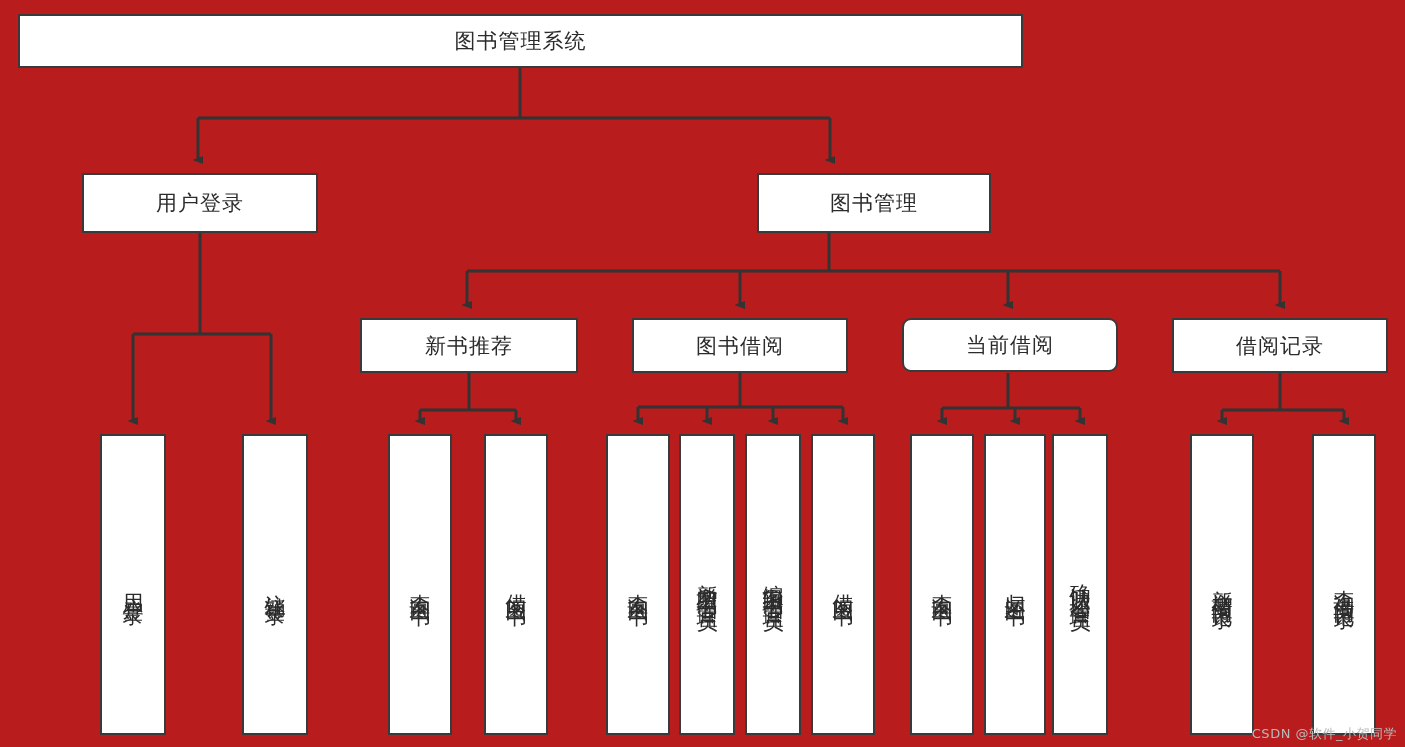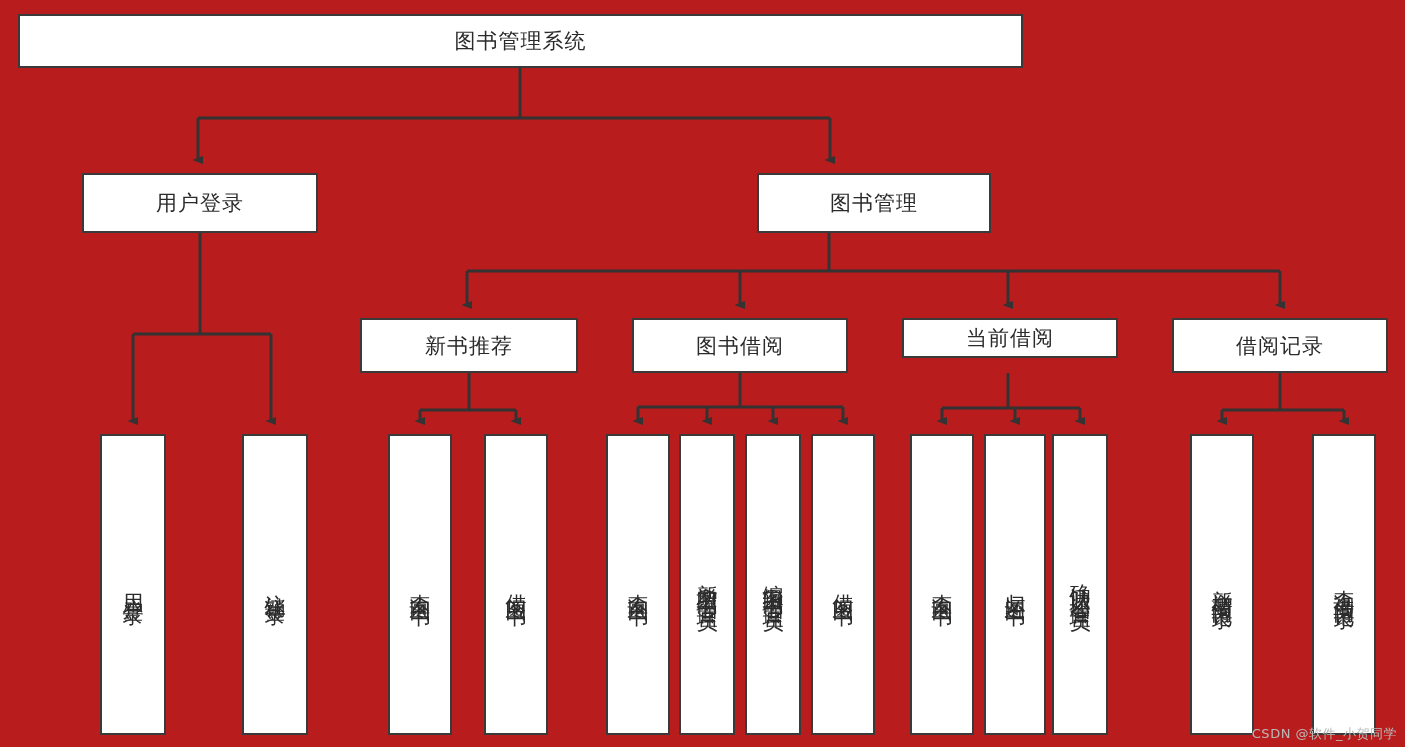--- a/index.html
+++ b/index.html
@@ -133,21 +133,21 @@
   <div class="node horiz" style="left:712px; top:173px; width:234px; height:60px;margin-left:45px;">
     <span class="lbl">图书管理</span>
   </div>
 
   <div class="node horiz" style="left:632px; top:318px; width:216px; height:55px;">
     <span class="lbl">图书借阅</span>
   </div>
   <div class="node horiz" style="left:360px; top:318px; width:218px; height:55px;">
     <span class="lbl">新书推荐</span>
   </div>
-  <div class="node horiz" style="left:902px; top:318px; width:216px; height:40px;">
+  <div class="node horiz" style="left:902px; top:318px; width:216px; height:54px;border-radius:9px;">
     <span class="lbl">当前借阅</span>
   </div>
   <div class="node horiz" style="left:1172px; top:318px; width:216px; height:55px;font-family:Liberation Mono, monospace;">
     <span class="lbl">借阅记录</span>
   </div>
 
   <div class="node vert" style="left:100px; top:434px; width:66px; height:301px;">
     <span class="lbl">用户登录</span>
   </div>
   <div class="node vert" style="left:242px; top:434px; width:66px; height:301px;">

